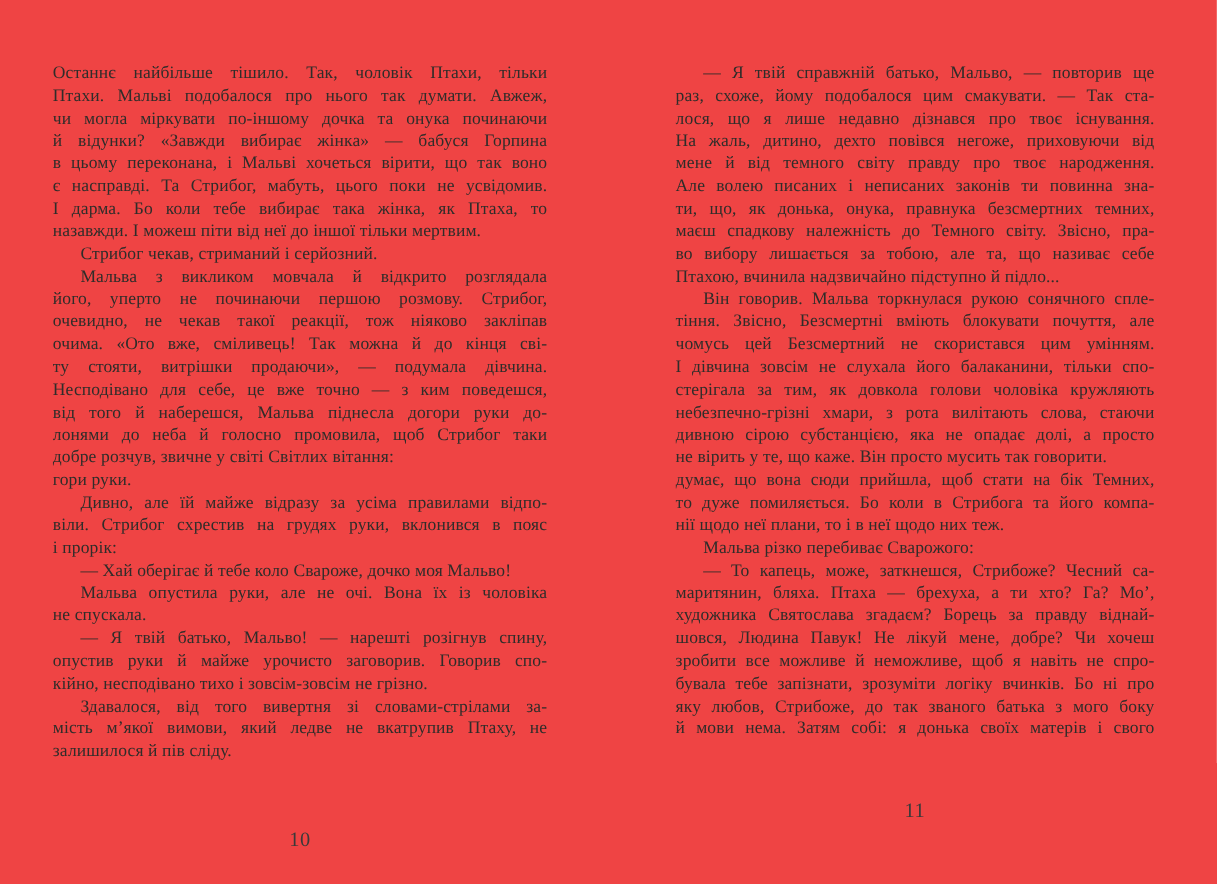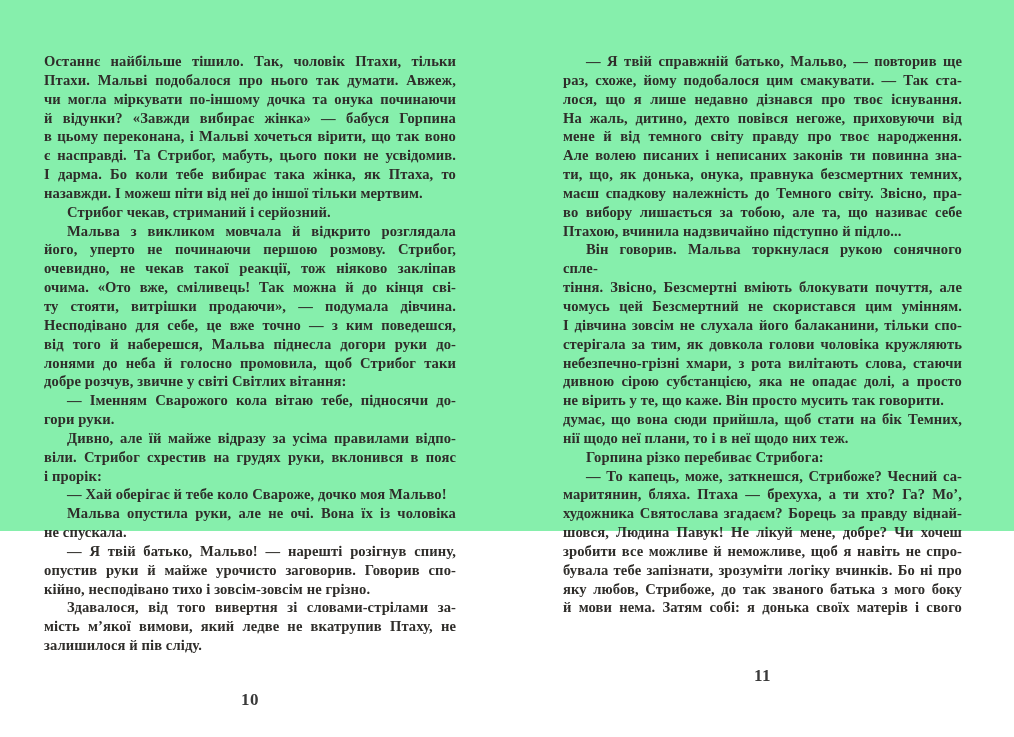--- a/index.html
+++ b/index.html
@@ -10,23 +10,22 @@
   body {
     width: 1014px;
     height: 737px;
     overflow: hidden;
     font-family: "Liberation Serif", "DejaVu Serif", serif;
     color: #2f2d2a;
   }
   .spread {
     position: relative;
     width: 1014px;
-    height: 531px;
-    background: #86efac;
-    font-weight: bold;
+    height: 737px;
+    background: #ef4444;
   }
   .page {
     position: absolute;
     top: 0;
     height: 737px;
   }
   .page.left  { left: 44px;  width: 412px; }
   .page.right { left: 563px; width: 399px; }
   .page-text {
     position: absolute;
@@ -77,21 +76,20 @@
         <div class="line indent last">Стрибог чекав, стриманий і серйозний.</div>
         <div class="line indent">Мальва з викликом мовчала й відкрито розглядала</div>
         <div class="line">його, уперто не починаючи першою розмову. Стрибог,</div>
         <div class="line">очевидно, не чекав такої реакції, тож ніяково закліпав</div>
         <div class="line">очима. «Ото вже, сміливець! Так можна й до кінця сві-</div>
         <div class="line">ту стояти, витрішки продаючи», — подумала дівчина.</div>
         <div class="line">Несподівано для себе, це вже точно — з ким поведешся,</div>
         <div class="line">від того й наберешся, Мальва піднесла догори руки до-</div>
         <div class="line">лонями до неба й голосно промовила, щоб Стрибог таки</div>
         <div class="line last">добре розчув, звичне у світі Світлих вітання:</div>
-        <div class="line indent">— Іменням Сварожого кола вітаю тебе, підносячи до-</div>
         <div class="line last">гори руки.</div>
         <div class="line indent">Дивно, але їй майже відразу за усіма правилами відпо-</div>
         <div class="line">віли. Стрибог схрестив на грудях руки, вклонився в пояс</div>
         <div class="line last">і прорік:</div>
         <div class="line indent last">— Хай оберігає й тебе коло Свароже, дочко моя Мальво!</div>
         <div class="line indent">Мальва опустила руки, але не очі. Вона їх із чоловіка</div>
         <div class="line last">не спускала.</div>
         <div class="line indent">— Я твій батько, Мальво! — нарешті розігнув спину,</div>
         <div class="line">опустив руки й майже урочисто заговорив. Говорив спо-</div>
         <div class="line last">кійно, несподівано тихо і зовсім-зовсім не грізно.</div>
@@ -116,22 +114,23 @@
         <div class="line last">Птахою, вчинила надзвичайно підступно й підло...</div>
         <div class="line indent">Він говорив. Мальва торкнулася рукою сонячного спле-</div>
         <div class="line">тіння. Звісно, Безсмертні вміють блокувати почуття, але</div>
         <div class="line">чомусь цей Безсмертний не скористався цим умінням.</div>
         <div class="line">І дівчина зовсім не слухала його балаканини, тільки спо-</div>
         <div class="line">стерігала за тим, як довкола голови чоловіка кружляють</div>
         <div class="line">небезпечно-грізні хмари, з рота вилітають слова, стаючи</div>
         <div class="line">дивною сірою субстанцією, яка не опадає долі, а просто</div>
         <div class="line last">не вірить у те, що каже. Він просто мусить так говорити.</div>
         <div class="line">думає, що вона сюди прийшла, щоб стати на бік Темних,</div>
+        <div class="line">то дуже помиляється. Бо коли в Стрибога та його компа-</div>
         <div class="line last">нії щодо неї плани, то і в неї щодо них теж.</div>
-        <div class="line indent last">Горпина різко перебиває Стрибога:</div>
+        <div class="line indent last">Мальва різко перебиває Сварожого:</div>
         <div class="line indent">— То капець, може, заткнешся, Стрибоже? Чесний са-</div>
         <div class="line">маритянин, бляха. Птаха — брехуха, а ти хто? Га? Мо’,</div>
         <div class="line">художника Святослава згадаєм? Борець за правду віднай-</div>
         <div class="line">шовся, Людина Павук! Не лікуй мене, добре? Чи хочеш</div>
         <div class="line">зробити все можливе й неможливе, щоб я навіть не спро-</div>
         <div class="line">бувала тебе запізнати, зрозуміти логіку вчинків. Бо ні про</div>
         <div class="line">яку любов, Стрибоже, до так званого батька з мого боку</div>
         <div class="line">й мови нема. Затям собі: я донька своїх матерів і свого</div>
       </div>
     <div class="page-number">11</div>

